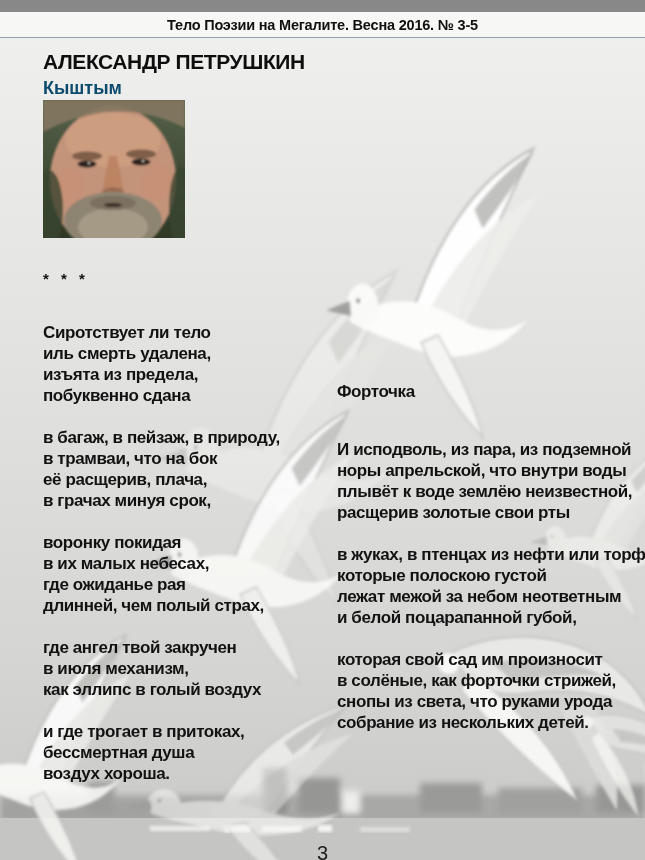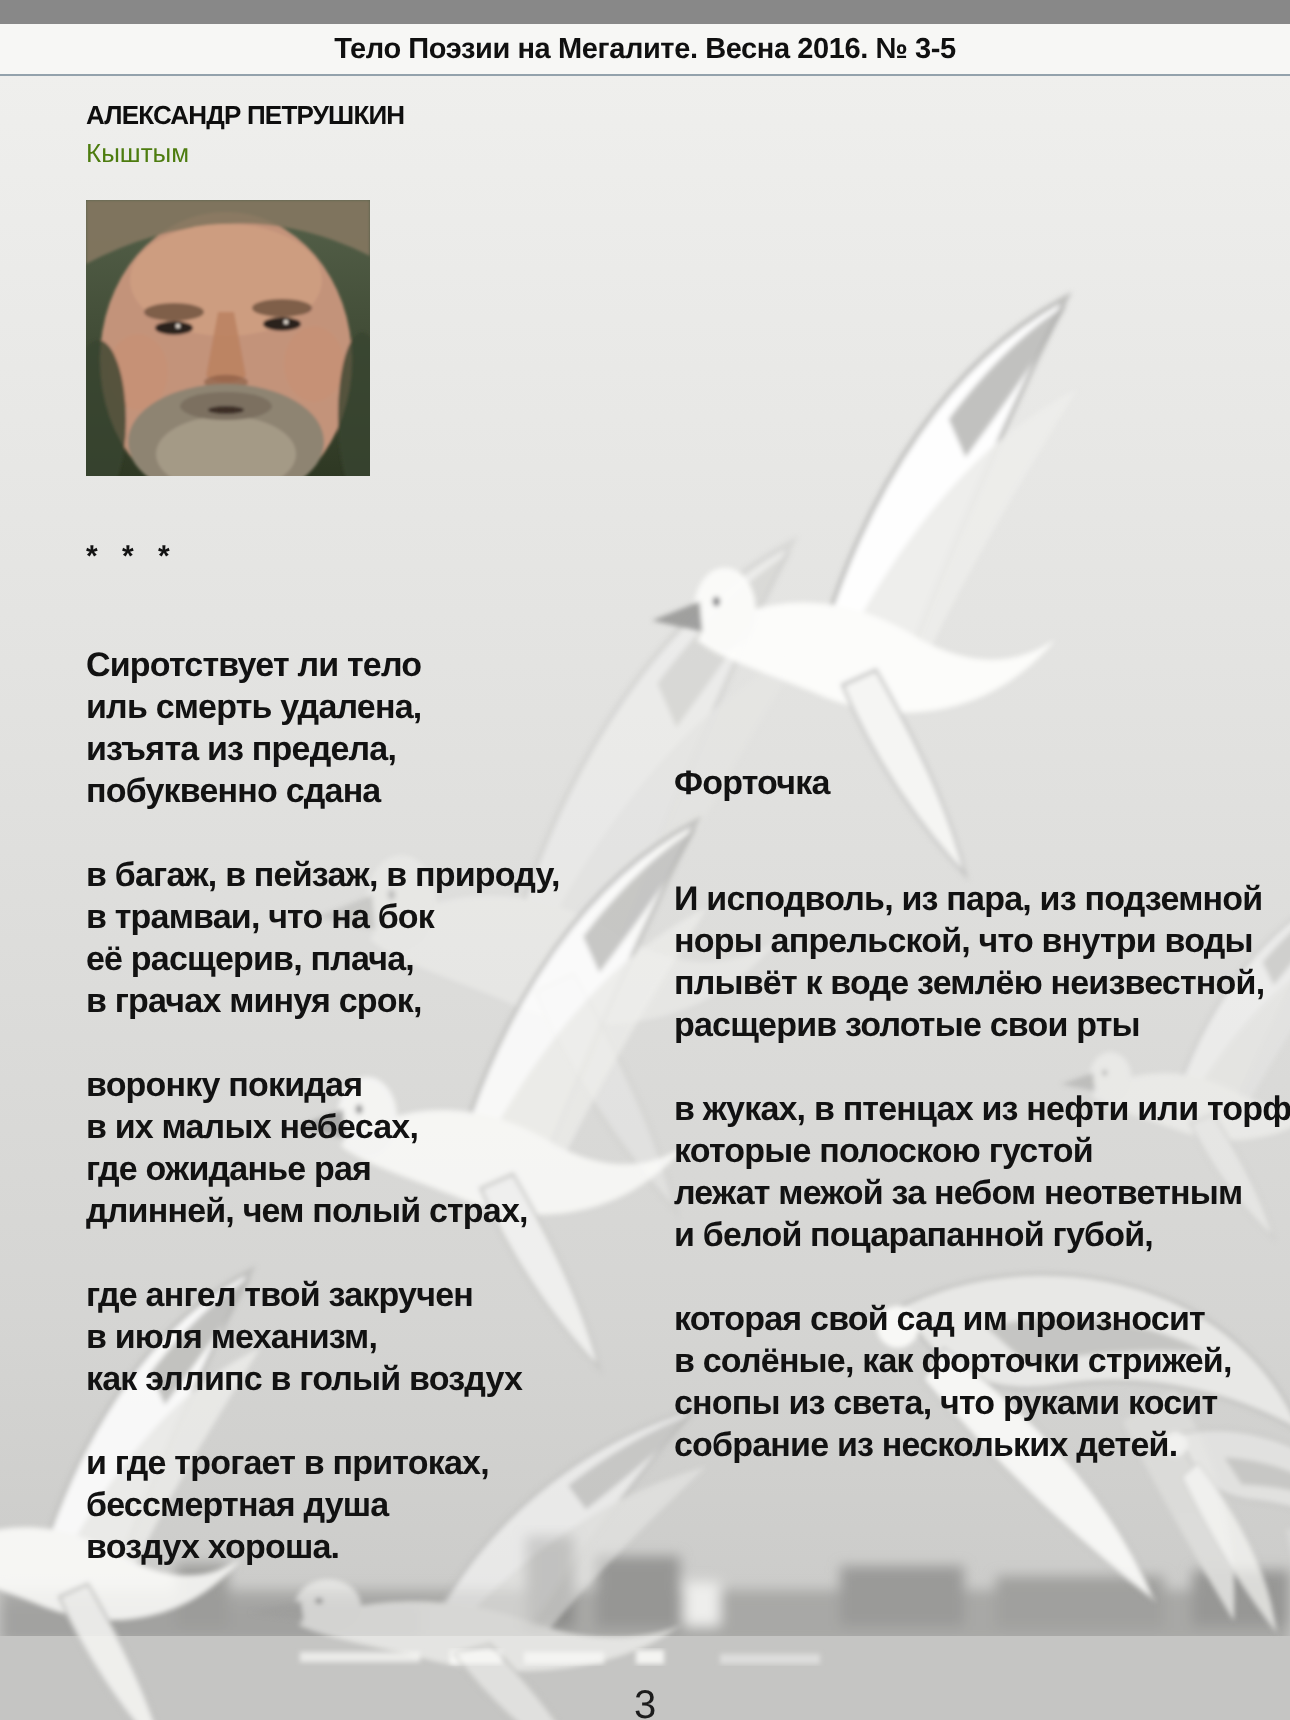--- a/index.html
+++ b/index.html
@@ -13,22 +13,22 @@
   .header-bar{
     position:absolute; top:0; left:0; width:645px; height:25px;
     background:#f7f7f5; border-bottom:1px solid #93a2ac; z-index:3;
     display:flex; align-items:center; justify-content:center;
   }
   .header-title{
     font-weight:bold; font-size:14.5px; letter-spacing:-0.2px; color:#101010;
   }
   
   .author-block{position:absolute; left:43px; top:38px; z-index:3;}
-  .author-name{margin:0; font-size:13px; font-weight:bold; letter-spacing:-0.4px; color:#0e0e0e;}
-  .author-city{margin-top:4px; font-size:13px; font-weight:normal; color:#4d7c0f;}
+  .author-name{margin:0; font-size:21px; font-weight:bold; letter-spacing:-0.4px; color:#0e0e0e;}
+  .author-city{margin-top:4px; font-size:18px; font-weight:bold; color:#0c4a6e;}
   
   .photo{position:absolute; left:43px; top:88px; width:142px; height:138px; z-index:3;}
   .photo svg{display:block;}
   
   .poem{
     position:absolute; z-index:3; color:#121212; font-weight:bold;
     font-size:17px; line-height:21px; letter-spacing:-0.4px;
   }
   .poem .stanza{margin:0 0 21px 0;}
   .poem .line{white-space:nowrap;}
@@ -202,20 +202,20 @@
     </div>
     <div class="stanza">
       <div class="line">в жуках, в птенцах из нефти или торфа,</div>
       <div class="line">которые полоскою густой</div>
       <div class="line">лежат межой за небом неответным</div>
       <div class="line">и белой поцарапанной губой,</div>
     </div>
     <div class="stanza">
       <div class="line">которая свой сад им произносит</div>
       <div class="line">в солёные, как форточки стрижей,</div>
-      <div class="line">снопы из света, что руками косит</div>
+      <div class="line">снопы из света, что руками урода</div>
       <div class="line">собрание из нескольких детей.</div>
     </div>
   </section>
 
   <div class="page-number">3</div>
 
 </div>
 
 </body></html>

